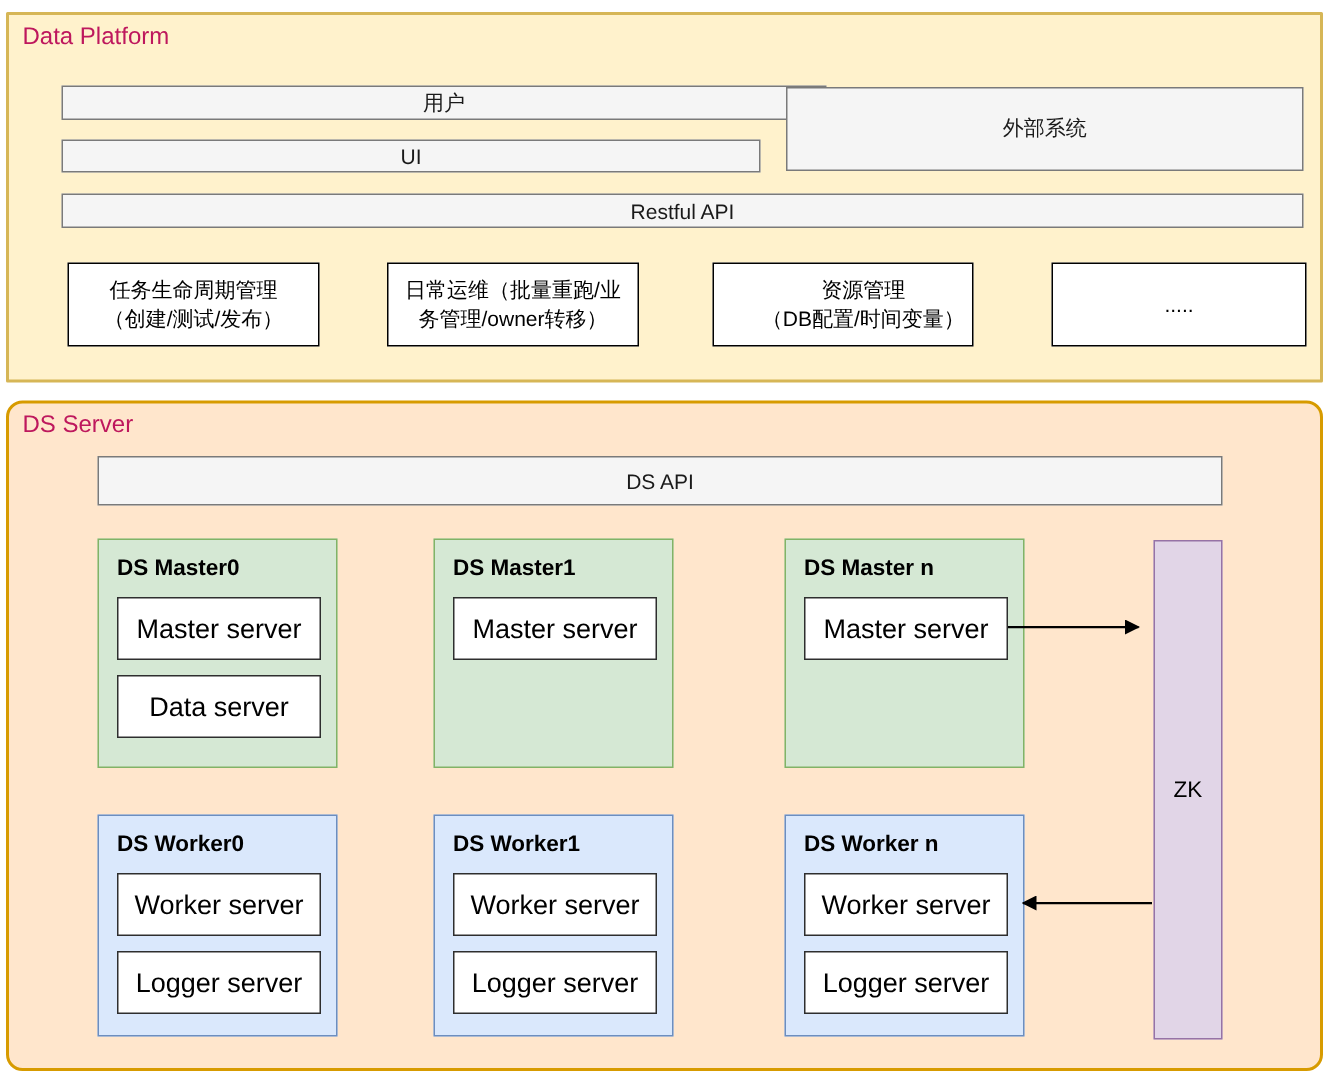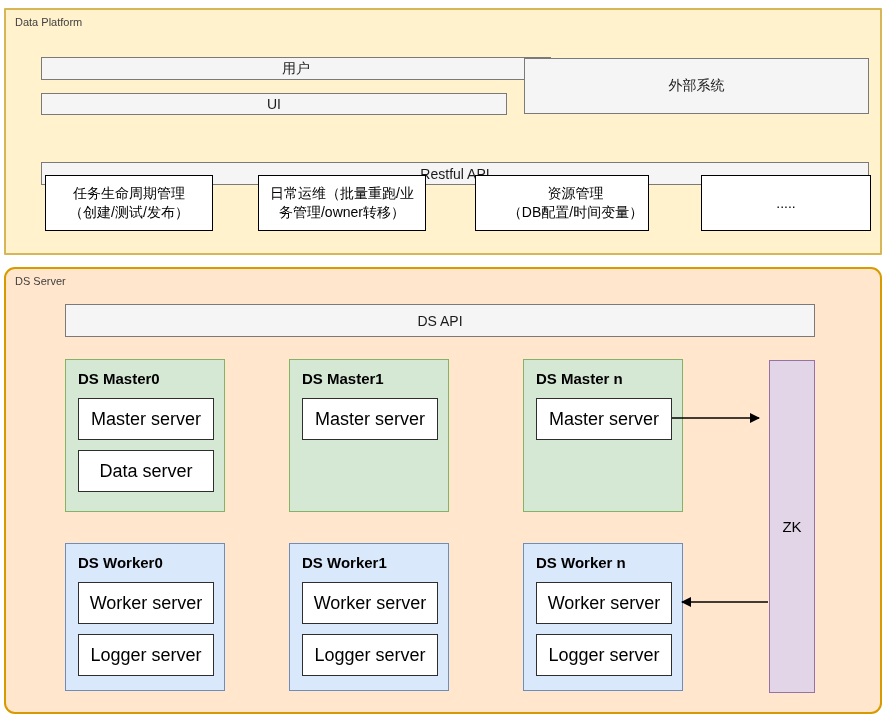--- a/index.html
+++ b/index.html
@@ -3,27 +3,27 @@
 <meta charset="utf-8">
 <style>
   html,body{margin:0;padding:0;background:#ffffff;}
   body{font-family:"Liberation Sans","DejaVu Sans",sans-serif;color:#000;}
   .canvas{position:relative;width:888px;height:720px;background:#ffffff;overflow:hidden;}
 
   
   .section{position:absolute;box-sizing:border-box;}
   .sec-platform{left:4px;top:8px;width:878px;height:247px;background:#FFF2CC;border:2px solid #D6B656;border-radius:1px;}
   .sec-server{left:4px;top:267px;width:878px;height:447px;background:#FFE6CC;border:2px solid #D79B00;border-radius:11px;}
-  .section-title{position:absolute;left:9px;top:6px;font-size:11px;color:#404040;}
+  .section-title{position:absolute;left:9px;top:6px;font-size:16px;color:#be185d;}
 
   
   .bar{position:absolute;box-sizing:border-box;background:#F5F5F5;border:1px solid #7a7a7a;display:flex;align-items:center;justify-content:center;font-size:14px;color:#1a1a1a;}
   .bar-users{left:35px;top:47px;width:510px;height:23px;}
   .bar-ui{left:35px;top:83px;width:466px;height:22px;}
-  .bar-restful{left:35px;top:119px;width:828px;height:23px;margin-top:33px;}
+  .bar-restful{left:35px;top:119px;width:828px;height:23px;}
   .box-external{position:absolute;left:518px;top:48px;width:345px;height:56px;box-sizing:border-box;background:#F5F5F5;border:1px solid #7a7a7a;display:flex;align-items:center;justify-content:center;font-size:14px;color:#1a1a1a;}
   .bar-dsapi{left:59px;top:35px;width:750px;height:33px;}
 
   
   .wbox{position:absolute;box-sizing:border-box;background:#ffffff;border:1.5px solid #000;display:flex;align-items:center;justify-content:center;text-align:center;font-size:14px;line-height:19px;white-space:pre-line;}
   .wbox1{left:39px;top:165px;width:168px;height:56px;}
   .wbox2{left:252px;top:165px;width:168px;height:56px;}
   .wbox3{left:469px;top:165px;width:174px;height:56px;padding-left:27px;}
   .wbox4{left:695px;top:165px;width:170px;height:56px;}
 

